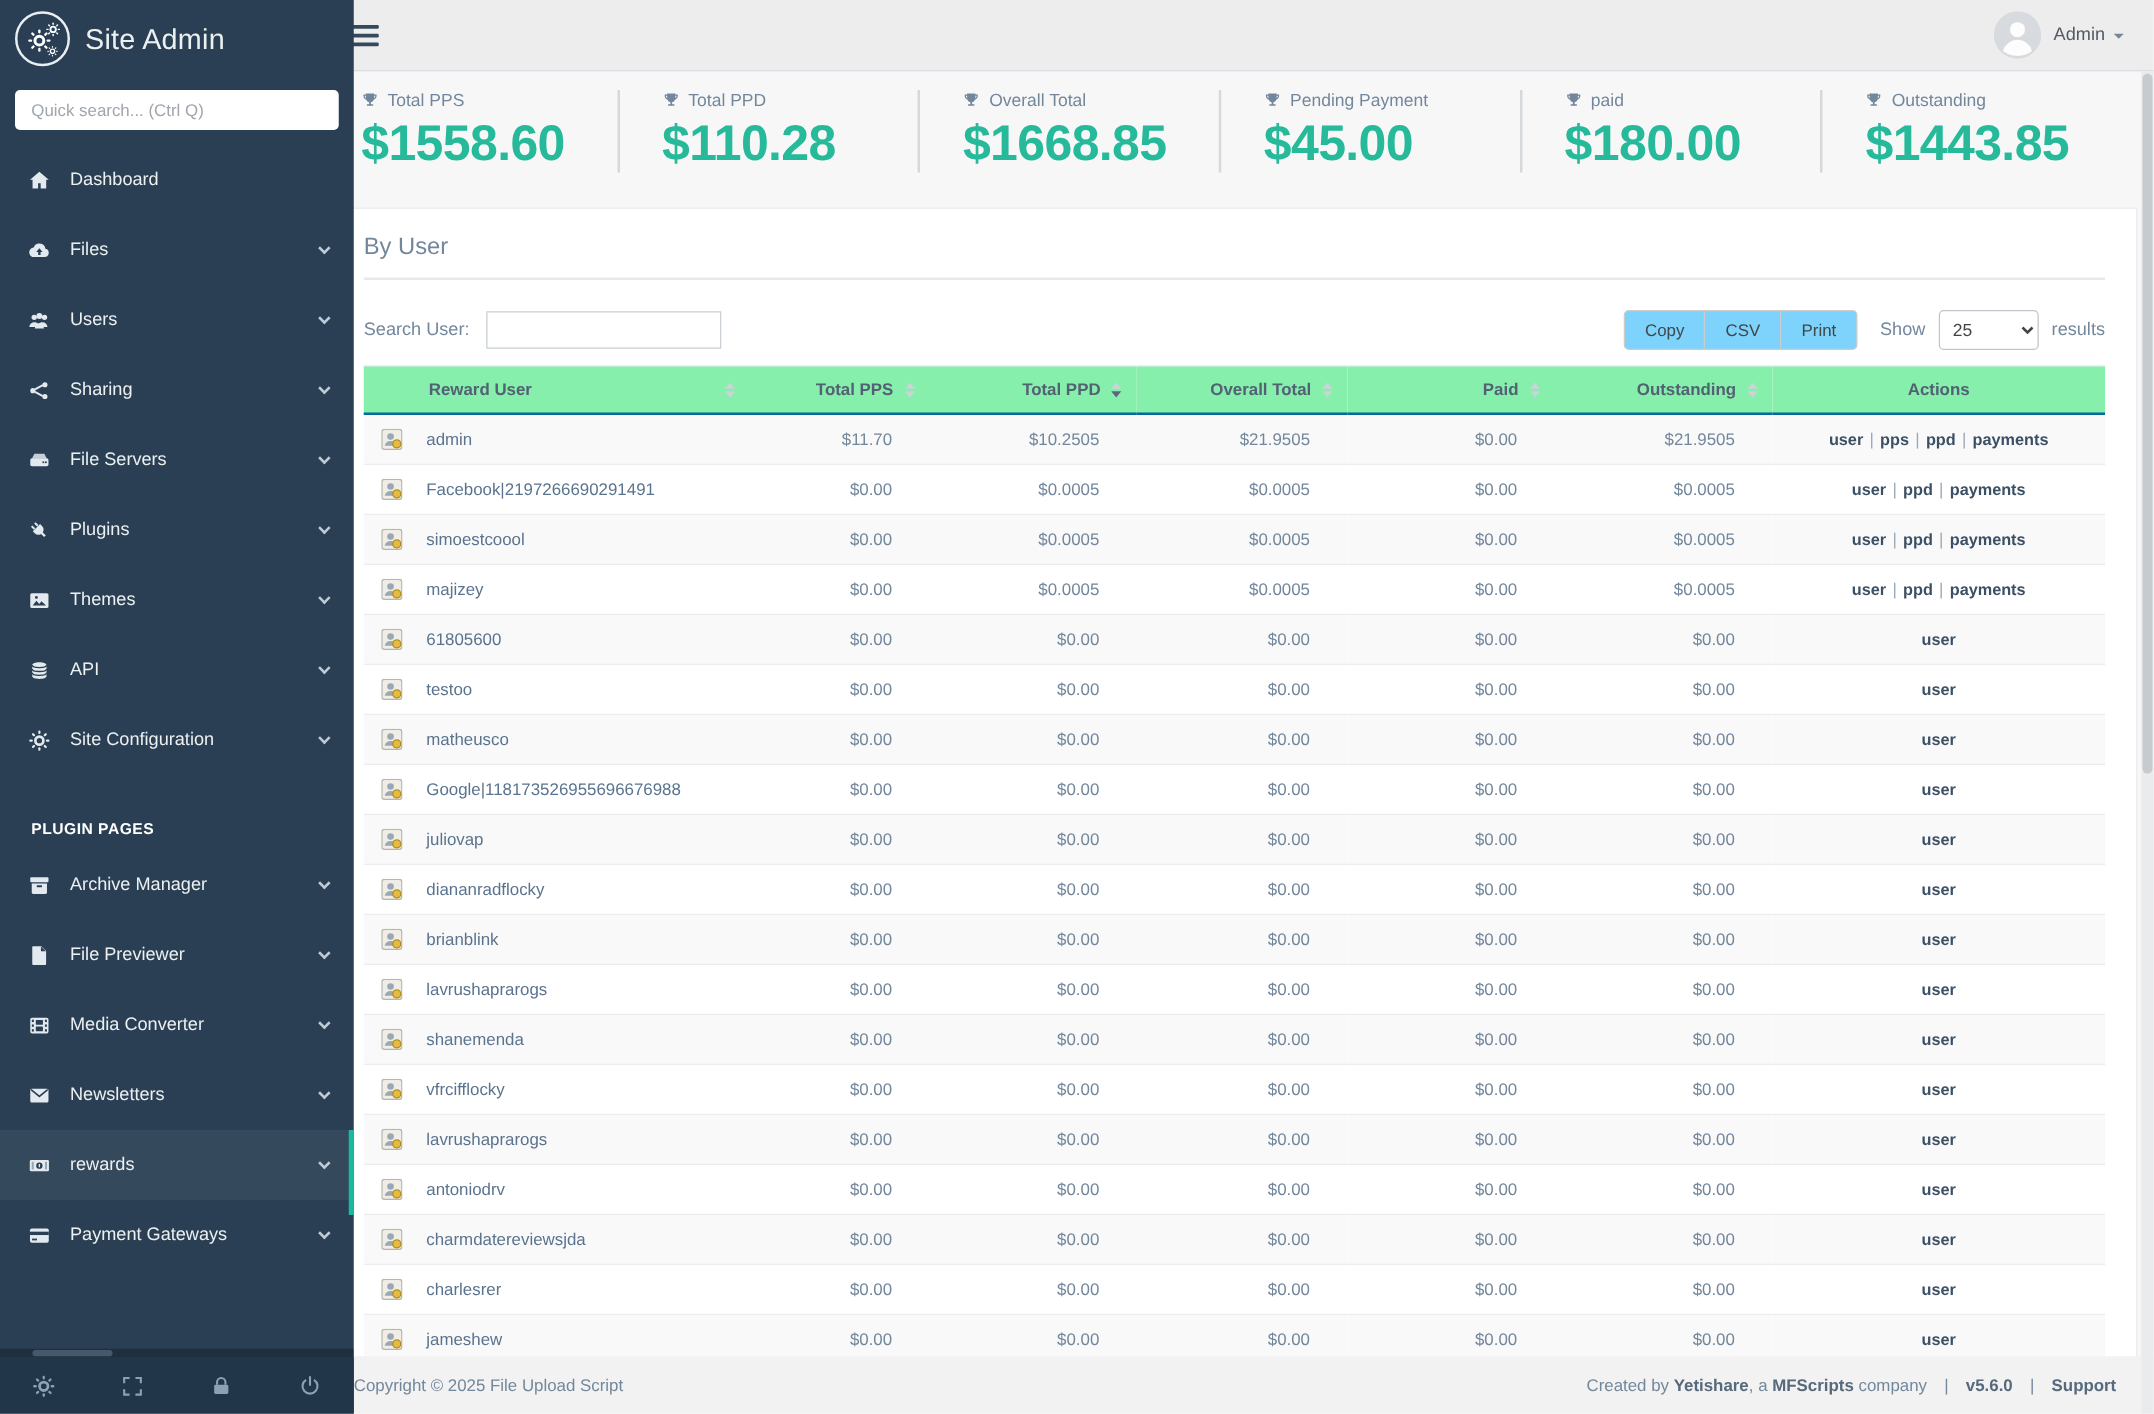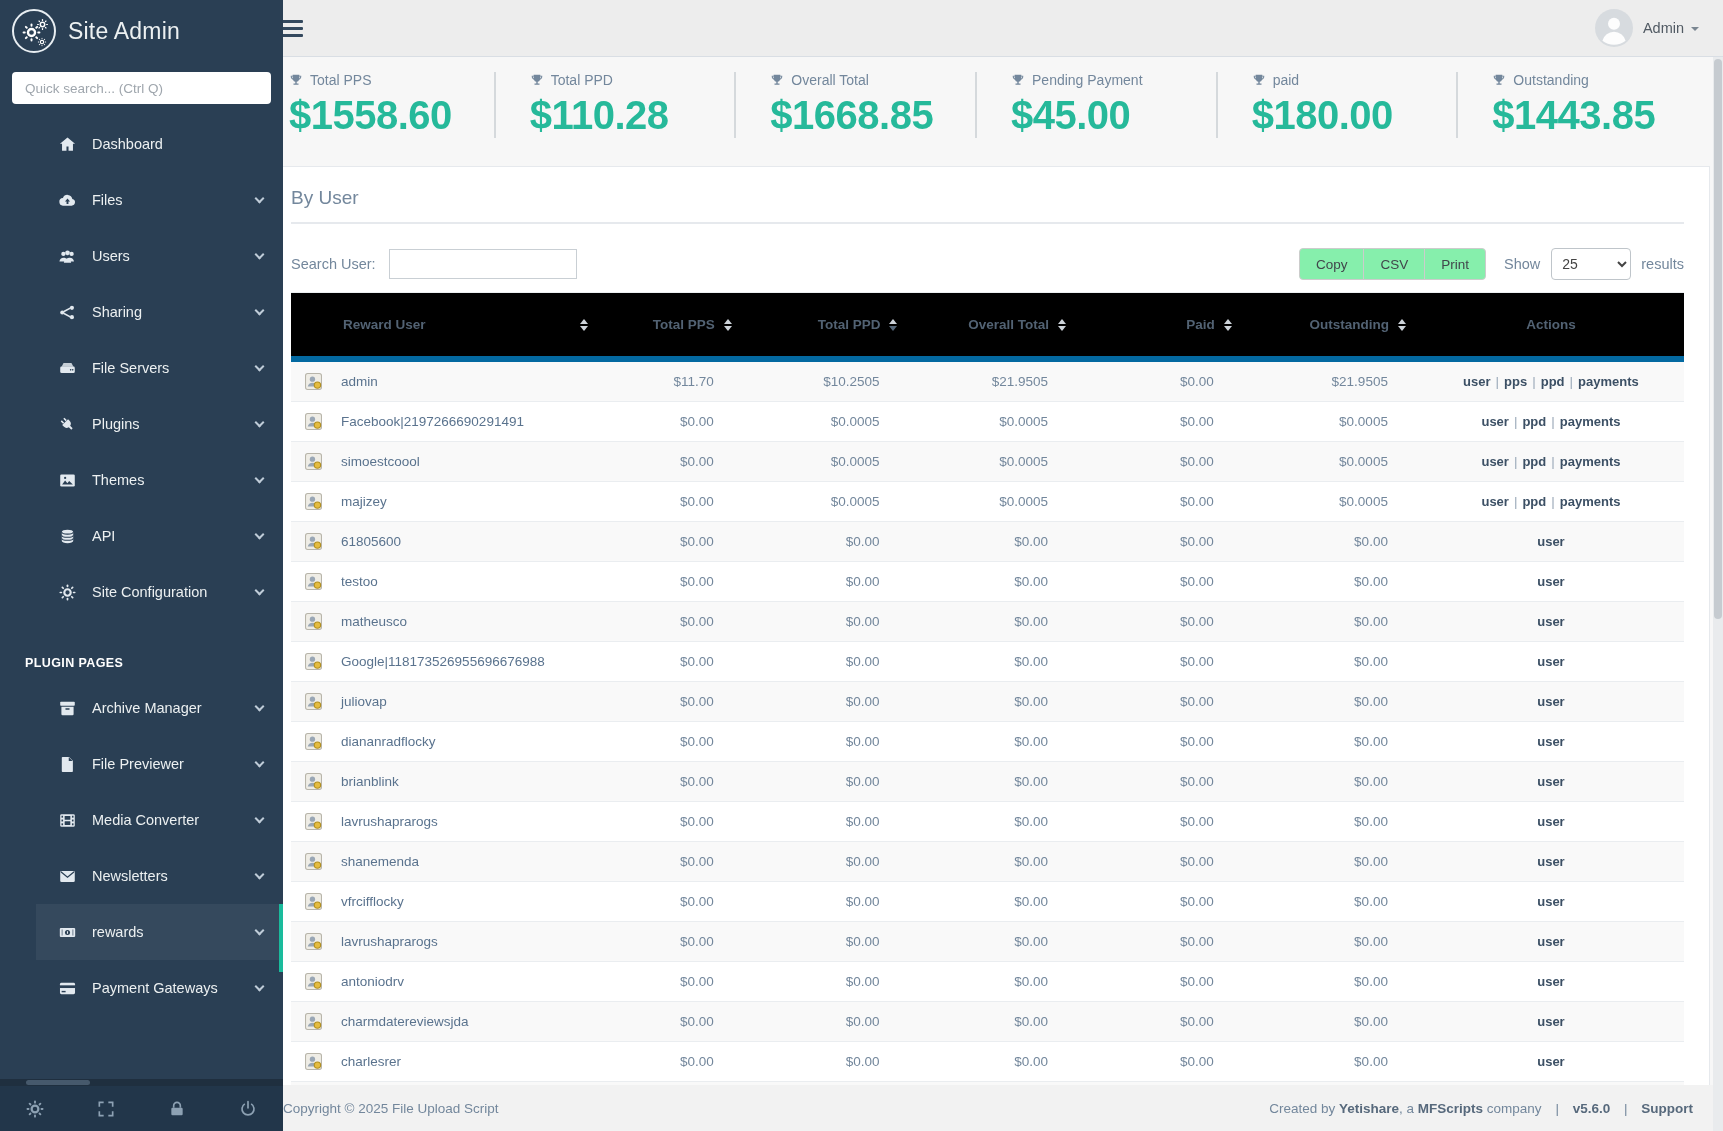--- a/index.html
+++ b/index.html
@@ -10,21 +10,21 @@
   .sidebar { position:absolute; left:0; top:0; width:283px; height:100%; background:#2A3F54; z-index:20; }
   .brand { display:flex; align-items:center; padding:8px 12px 6px; height:60px; }
   .brand-circle { position:relative; width:44px; height:44px; border:2px solid #E8EEF2; border-radius:50%; flex:0 0 auto; }
   .brand-circle .g1 { position:absolute; left:7px; top:11px; width:21px; height:21px; color:#fff; }
   .brand-circle .g2 { position:absolute; left:22px; top:6px; width:13px; height:13px; color:#fff; }
   .brand-circle .g3 { position:absolute; left:23px; top:22px; width:10px; height:10px; color:#fff; }
   .brand-title { color:#ECF0F1; font-size:23px; margin-left:12px; font-weight:400; letter-spacing:.2px; }
   .side-search { margin:12px 12px 0; }
   .side-search input { width:100%; height:32px; border:none; border-radius:4px; padding:0 13px; font-size:13.5px; color:#555; outline:none; font-family:inherit; }
   .side-search input::placeholder { color:#9FA6AD; }
-  .nav { padding-top:12px;padding-left:36px; }
+  .nav { padding-top:12px; }
   .nav-item { display:flex; align-items:center; height:56px; padding:0 20px 0 22px; color:#ECF0F1; font-size:14.5px; cursor:pointer; position:relative; text-decoration:none; }
   .nav-ic { width:20px; margin-right:14px; color:#E2E9EF; display:inline-flex; }
   .nav-ic svg { width:19px; height:19px; }
   .nav-label { flex:1; }
   .chev { width:7px; height:7px; border-right:2px solid #BFCCD8; border-bottom:2px solid #BFCCD8; transform:rotate(45deg); margin-top:-4px; }
   .nav-item.active { background:rgba(255,255,255,.055); }
   .nav-item.active::after { content:''; position:absolute; right:0; top:0; width:4px; height:calc(100% + 12px); background:#1ABB9C; }
   .section-label { margin-top:36px; padding:0 0 6px 25px; color:#FFFFFF; font-weight:bold; font-size:12.5px; letter-spacing:.4px; }
   .side-scroll { position:absolute; bottom:45px; left:0; right:0; height:7px; background:rgba(0,0,0,.25); }
   .side-scroll-thumb { position:absolute; left:26px; top:1px; width:64px; height:5px; background:#46596C; border-radius:3px; }
@@ -52,32 +52,32 @@
   .stat-value { font-size:40px; font-weight:bold; color:#26B99A; margin-top:5px; letter-spacing:-.5px; }
 
   
   .panel { margin:14px 13px 0 12px; background:#fff; border:1px solid #E6E9ED; position:relative; min-height:920px; }
   .panel-title { margin:0 25px; padding:20px 0 13px; font-size:19px; color:#73879C; border-bottom:2px solid #E6E9ED; }
   .toolbar { margin:24px 25px 12px; display:flex; align-items:center; }
   .search-label { font-size:14.5px; color:#73879C; margin-right:13px; }
   .search-input { width:188px; height:30px; border:1px solid #C9CFD4; padding:0 8px; font-size:13.5px; color:#555; outline:none; font-family:inherit; }
   .toolbar-right { margin-left:auto; display:flex; align-items:center; }
   .btn-group { display:flex; }
-  .btn { height:32px; padding:0 16px; background:#86efac; border:1px solid #CCCCCC; font-size:13.5px; color:#41464B; cursor:pointer; font-family:inherit; }
+  .btn { height:32px; padding:0 16px; background:#7dd3fc; border:1px solid #CCCCCC; font-size:13.5px; color:#41464B; cursor:pointer; font-family:inherit; }
   .btn + .btn { margin-left:-1px; }
   .btn:first-child { border-radius:4px 0 0 4px; }
   .btn:last-child { border-radius:0 4px 4px 0; }
   .show-label { margin:0 11px 0 18px; color:#73879C; font-size:14.5px; }
   .show-select { height:32px; width:80px; border:1px solid #BFC5CA; border-radius:4px; color:#444; padding:0 6px; font-size:14px; background:#fff; font-family:inherit; }
   .results-label { margin-left:10px; color:#73879C; font-size:14.5px; }
 
   
   .table-wrap { margin:2px 25px 0; }
   table { width:100%; border-collapse:collapse; table-layout:fixed; }
-  thead th { padding:24px 12px; background:#000000; border-top:1px solid #ECEFF1; border-bottom:6px solid #0369a1; color:#526273; font-size:13.5px; font-weight:bold; }
+  thead th { padding:11px 12px; background:#86efac; border-top:1px solid #ECEFF1; border-bottom:2px solid #0369a1; color:#526273; font-size:13.5px; font-weight:bold; }
   th .th-inner { display:flex; align-items:center; }
   .th-user .th-inner { justify-content:flex-start; padding-left:40px; }
   .th-num .th-inner { justify-content:flex-end; gap:9px; }
   .th-actions .th-inner { justify-content:center; }
   .th-user .sort { margin-left:auto; }
   .sort { display:inline-flex; flex-direction:column; align-items:center; }
   .sort i { display:block; width:0; height:0; border-left:4px solid transparent; border-right:4px solid transparent; }
   .s-up { border-bottom:5px solid #CDD3D9; margin-bottom:2px; }
   .s-down { border-top:5px solid #CDD3D9; }
   .sort.sorted .s-down { border-top-color:#56687A; }

